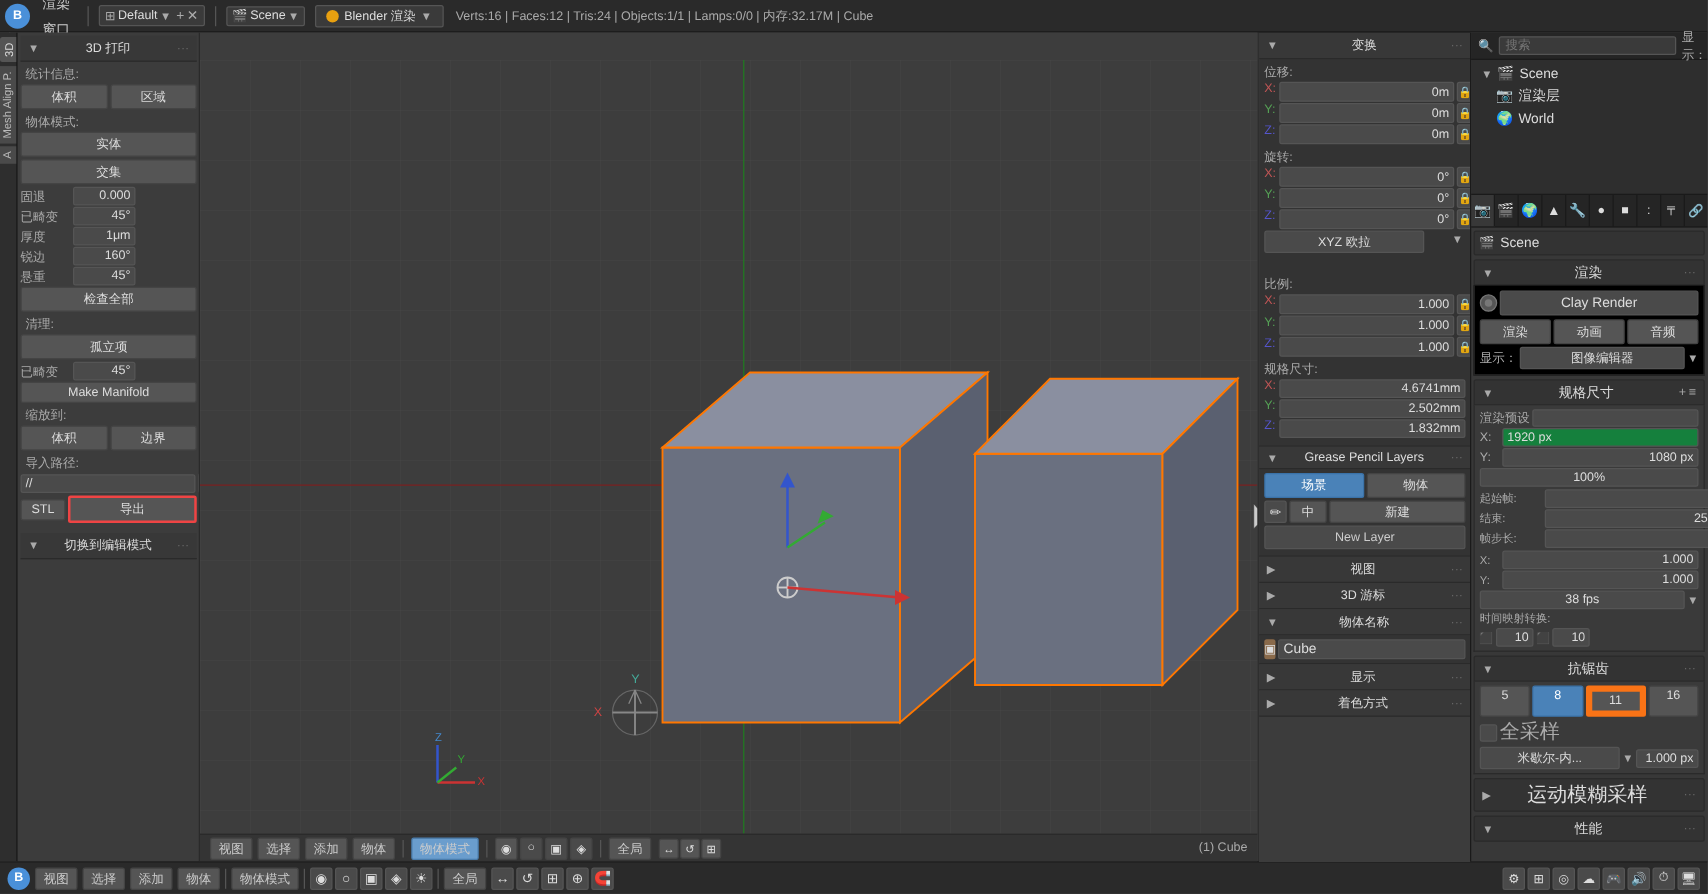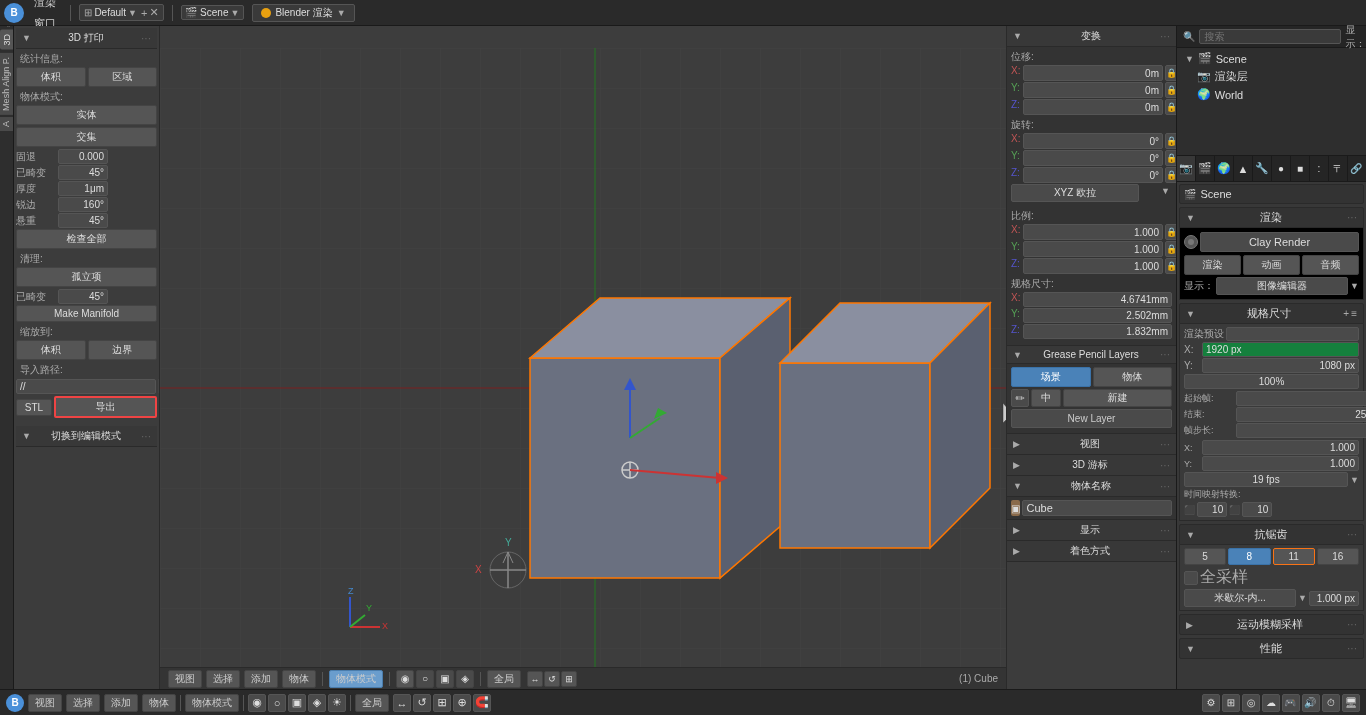--- a/index.html
+++ b/index.html
@@ -177,20 +177,21 @@
   <div style="display:flex;align-items:center;gap:2px;background:#3a3a3a;border:1px solid #555;padding:1px 4px;border-radius:2px;">
     <span style="font-size:10px;color:#aaa;">🎬</span>
     <span style="font-size:10px;color:#ddd;">Scene</span>
     <span style="color:#aaa;font-size:9px;">▼</span>
   </div>
   <div style="display:flex;align-items:center;gap:4px;background:#3a3a3a;border:1px solid #555;padding:1px 8px;border-radius:2px;margin-left:4px;">
     <span class="engine-dot"></span>
     <span style="font-size:10px;color:#ddd;">Blender 渲染</span>
     <span style="color:#aaa;font-size:9px;">▼</span>
   </div>
+  <div class="top-bar-stats">Verts:16 | Faces:12 | Tris:24 | Objects:1/1 | Lamps:0/0 | 内存:32.17M | Cube</div>
 </div>
 
 <div class="main-layout">
 
   <div class="left-panel">
 
     <div style="display:flex;height:100%;">
       <div style="width:14px;background:#2e2e2e;display:flex;flex-direction:column;gap:1px;padding-top:4px;border-right:1px solid #1a1a1a;flex-shrink:0;">
         <div style="writing-mode:vertical-rl;transform:rotate(180deg);background:#555;color:#ddd;font-size:9px;padding:4px 1px;cursor:pointer;border-radius:0 2px 2px 0;">3D打印</div>
         <div style="writing-mode:vertical-rl;transform:rotate(180deg);background:#4a4a4a;color:#bbb;font-size:9px;padding:4px 1px;cursor:pointer;margin-top:2px;">Mesh Align P.</div>
@@ -394,21 +395,21 @@
         <div style="display:flex;gap:2px;margin-bottom:1px;">
           <span style="color:#55a055;font-size:10px;min-width:10px;">Y:</span>
           <input style="flex: 1 1 0%; background: rgb(74, 74, 74); border: 1px solid rgb(85, 85, 85); color: rgb(221, 221, 221); padding: 1px 3px; border-radius: 2px; font-size: 10px; text-align: right;" value="0°" readonly="">
           <div style="width:16px;height:16px;background:#4a4a4a;border:1px solid #555;display:flex;align-items:center;justify-content:center;border-radius:2px;cursor:pointer;font-size:9px;">🔒</div>
         </div>
         <div style="display:flex;gap:2px;margin-bottom:1px;">
           <span style="color:#5555cc;font-size:10px;min-width:10px;">Z:</span>
           <input style="flex: 1 1 0%; background: rgb(74, 74, 74); border: 1px solid rgb(85, 85, 85); color: rgb(221, 221, 221); padding: 1px 3px; border-radius: 2px; font-size: 10px; text-align: right;" value="0°" readonly="">
           <div style="width:16px;height:16px;background:#4a4a4a;border:1px solid #555;display:flex;align-items:center;justify-content:center;border-radius:2px;cursor:pointer;font-size:9px;">🔒</div>
         </div>
-        <div style="display:flex;gap:20px;margin-bottom:7px;">
+        <div style="display:flex;gap:20px;margin-bottom:18px;">
           <div style="flex:1;background:#4a4a4a;border:1px solid #555;color:#ddd;padding:1px 3px;border-radius:2px;font-size:10px;cursor:pointer;text-align:center;">XYZ 欧拉</div>
           <span style="color:#aaa;font-size:9px;padding:2px;">▼</span>
         </div>
 
         <div style="color:#aaa;font-size:10px;margin-bottom:1px;">比例:</div>
         <div style="display:flex;gap:2px;margin-bottom:1px;">
           <span style="color:#c05555;font-size:10px;min-width:10px;">X:</span>
           <input style="flex: 1 1 0%; background: rgb(74, 74, 74); border: 1px solid rgb(85, 85, 85); color: rgb(221, 221, 221); padding: 1px 3px; border-radius: 2px; font-size: 10px; text-align: right;" value="1.000" readonly="">
           <div style="width:16px;height:16px;background:#4a4a4a;border:1px solid #555;display:flex;align-items:center;justify-content:center;border-radius:2px;cursor:pointer;font-size:9px;">🔒</div>
         </div>
@@ -609,21 +610,21 @@
           <div style="display:flex;gap:2px;margin-top:2px;margin-bottom:1px;align-items:center;">
             <span style="color:#aaa;font-size:9px;min-width:16px;">X:</span>
             <input style="flex: 1 1 0%; background: rgb(74, 74, 74); border: 1px solid rgb(85, 85, 85); color: rgb(221, 221, 221); padding: 1px 3px; border-radius: 2px; font-size: 10px; text-align: right;" value="1.000" readonly="">
           </div>
           <div style="display:flex;gap:2px;margin-bottom:1px;align-items:center;">
             <span style="color:#aaa;font-size:9px;min-width:16px;">Y:</span>
             <input style="flex: 1 1 0%; background: rgb(74, 74, 74); border: 1px solid rgb(85, 85, 85); color: rgb(221, 221, 221); padding: 1px 3px; border-radius: 2px; font-size: 10px; text-align: right;" value="1.000" readonly="">
           </div>
 
           <div style="display:flex;gap:2px;margin-bottom:1px;align-items:center;">
-            <div style="flex:1;background:#4a4a4a;border:1px solid #555;color:#ddd;padding:1px 3px;border-radius:2px;font-size:10px;text-align:center;cursor:pointer;">19 fps</div>
+            <div style="flex:1;background:#4a4a4a;border:1px solid #555;color:#ddd;padding:1px 3px;border-radius:2px;font-size:10px;text-align:center;cursor:pointer;">38 fps</div>
             <span style="color:#aaa;font-size:9px;">▼</span>
           </div>
 
           <div style="color:#aaa;font-size:9px;margin-bottom:1px;">时间映射转换:</div>
           <div style="display:flex;gap:2px;align-items:center;">
             <span style="color:#aaa;font-size:9px;">⬛</span>
             <input style="width: 30px; background: rgb(74, 74, 74); border: 1px solid rgb(85, 85, 85); color: rgb(221, 221, 221); padding: 1px 3px; border-radius: 2px; font-size: 10px; text-align: right;" value="10" readonly="">
             <span style="color:#aaa;font-size:9px;">⬛</span>
             <input style="width: 30px; background: rgb(74, 74, 74); border: 1px solid rgb(85, 85, 85); color: rgb(221, 221, 221); padding: 1px 3px; border-radius: 2px; font-size: 10px; text-align: right;" value="10" readonly="">
           </div>
@@ -633,39 +634,39 @@
       <div style="margin-bottom:3px;">
         <div style="background:#333;border:1px solid #2a2a2a;padding:2px 6px;display:flex;align-items:center;justify-content:space-between;cursor:pointer;border-radius:2px 2px 0 0;">
           <span style="font-size:9px;color:#aaa;">▼</span>
           <span style="font-size:11px;color:#ddd;">抗锯齿</span>
           <span style="font-size:10px;color:#666;">···</span>
         </div>
         <div style="padding:3px 4px;background:#3a3a3a;border:1px solid #2a2a2a;border-top:none;">
           <div style="display:flex;gap:2px;margin-bottom:2px;">
             <div style="flex:1;background:#555;border:1px solid #444;color:#ddd;padding:2px 2px;border-radius:2px;font-size:10px;text-align:center;cursor:pointer;">5</div>
             <div style="flex:1;background:#4a82b8;border:1px solid #3a72a8;color:#fff;padding:2px 2px;border-radius:2px;font-size:10px;text-align:center;cursor:pointer;">8</div>
-            <div style="flex:1;background:#555;border:1px solid #f97316;color:#ddd;padding:2px 2px;border-radius:2px;font-size:10px;text-align:center;cursor:pointer;">11</div>
+            <div style="flex:1;background:#555;border:5px solid #f97316;color:#ddd;padding:2px 2px;border-radius:2px;font-size:10px;text-align:center;cursor:pointer;">11</div>
             <div style="flex:1;background:#555;border:1px solid #444;color:#ddd;padding:2px 2px;border-radius:2px;font-size:10px;text-align:center;cursor:pointer;">16</div>
           </div>
           <div style="display:flex;gap:2px;margin-bottom:1px;align-items:center;">
             <div style="width:14px;height:14px;background:#4a4a4a;border:1px solid #555;border-radius:2px;cursor:pointer;"></div>
             <span style="color:#aaa;font-size:16px;">全采样</span>
           </div>
           <div style="display:flex;gap:2px;align-items:center;">
             <div style="flex:1;background:#4a4a4a;border:1px solid #555;color:#ddd;padding:1px 3px;border-radius:2px;font-size:10px;text-align:center;cursor:pointer;">米歇尔-内...</div>
             <span style="color:#aaa;font-size:9px;">▼</span>
             <input style="width: 50px; background: rgb(74, 74, 74); border: 1px solid rgb(85, 85, 85); color: rgb(221, 221, 221); padding: 1px 3px; border-radius: 2px; font-size: 10px; text-align: right;" value="1.000 px" readonly="">
           </div>
         </div>
       </div>
 
       <div style="margin-bottom:3px;">
         <div style="background:#333;border:1px solid #2a2a2a;padding:2px 6px;display:flex;align-items:center;justify-content:space-between;cursor:pointer;border-radius:2px;">
           <span style="font-size:9px;color:#aaa;">▶</span>
-          <span style="font-size:11px;color:#ddd;">运动模糊采样</span>
+          <span style="font-size:16px;color:#ddd;">运动模糊采样</span>
           <span style="font-size:10px;color:#666;">···</span>
         </div>
       </div>
 
       <div style="margin-bottom:3px;">
         <div style="background:#333;border:1px solid #2a2a2a;padding:2px 6px;display:flex;align-items:center;justify-content:space-between;cursor:pointer;border-radius:2px;">
           <span style="font-size:9px;color:#aaa;">▼</span>
           <span style="font-size:11px;color:#ddd;">性能</span>
           <span style="font-size:10px;color:#666;">···</span>
         </div>

